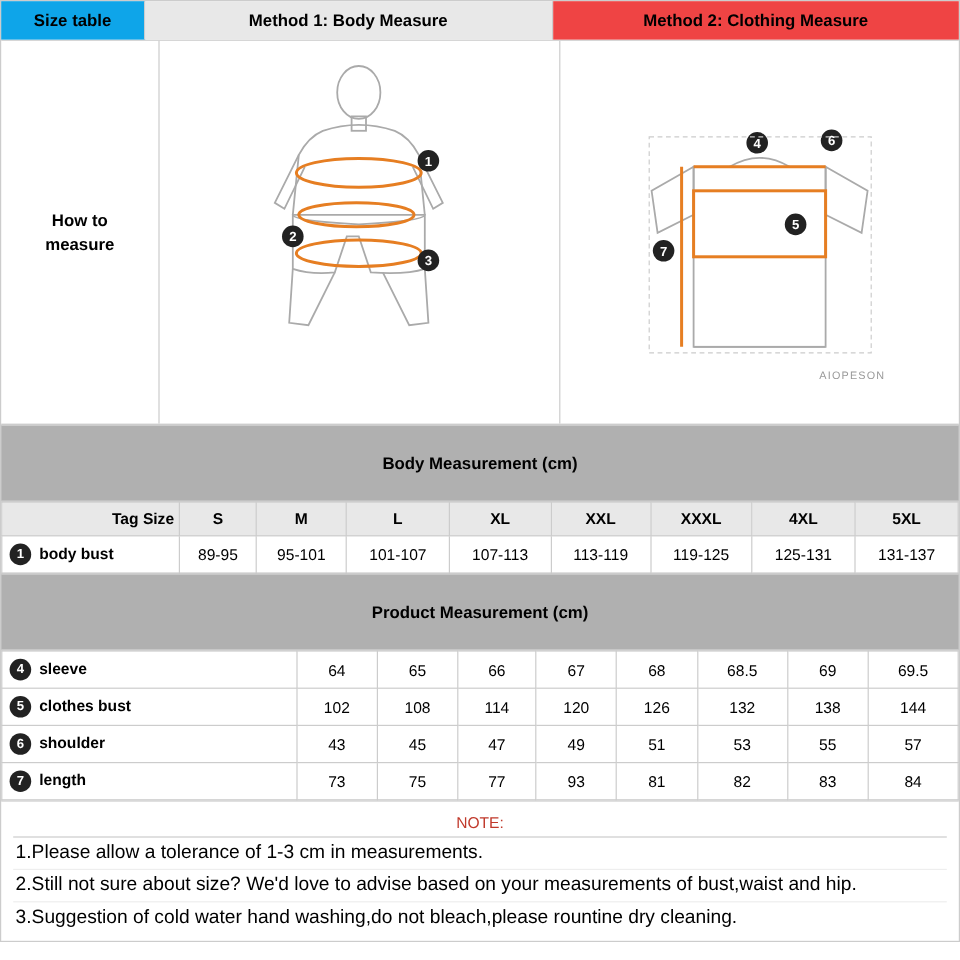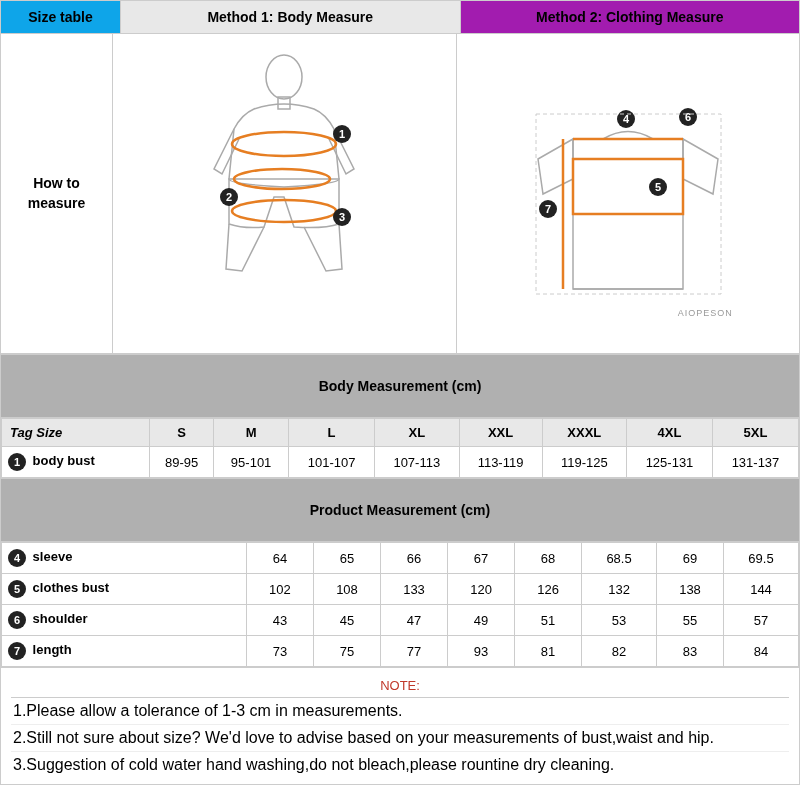--- a/index.html
+++ b/index.html
@@ -26,30 +26,30 @@
       align-items: center;
       justify-content: center;
       font-weight: bold;
       font-size: 14px;
       padding: 8px;
       border-right: 1px solid #ccc;
     }
     .header-cell:last-child { border-right: none; }
     .col-size-table { width: 120px; background: #0ea5e9; }
     .col-method1 { flex: 1; background: #e8e8e8; border-right: 1px solid #ccc; }
-    .col-method2 { flex: 1; background: #a21caf; }
+    .col-method2 { flex: 1; background: #ef4444; }
 
     
     .measure-row {
       display: flex;
       border-bottom: 1px solid #ccc;
       min-height: 320px;
     }
     .measure-label {
-      width: 112px;
+      width: 132px;
       display: flex;
       align-items: center;
       justify-content: center;
       font-weight: bold;
       font-size: 14px;
       text-align: center;
       border-right: 1px solid #ccc;
       padding: 10px;
       line-height: 1.4;
     }
@@ -102,23 +102,22 @@
     }
     .data-table th, .data-table td {
       border: 1px solid #ccc;
       text-align: center;
       padding: 6px 4px;
       font-size: 13px;
     }
     .data-table .tag-size-header {
       background: #e8e8e8;
       font-weight: bold;
-      text-align: left;
+      text-align: right;
       padding-left: 8px;
-      font-style: italic;
     }
     .data-table .col-header {
       background: #e8e8e8;
       font-weight: bold;
     }
     .data-table .row-label {
       text-align: left;
       padding-left: 6px;
       background: #fff;
       font-weight: bold;
@@ -322,21 +321,21 @@
         <td class="data-cell">69</td>
         <td class="data-cell">69.5</td>
       </tr>
       <tr>
         <td class="row-label-product">
           <span class="num-circle">5</span>
           clothes bust
         </td>
         <td class="data-cell">102</td>
         <td class="data-cell">108</td>
-        <td class="data-cell">133</td>
+        <td class="data-cell">114</td>
         <td class="data-cell">120</td>
         <td class="data-cell">126</td>
         <td class="data-cell">132</td>
         <td class="data-cell">138</td>
         <td class="data-cell">144</td>
       </tr>
       <tr>
         <td class="row-label-product">
           <span class="num-circle">6</span>
           shoulder

